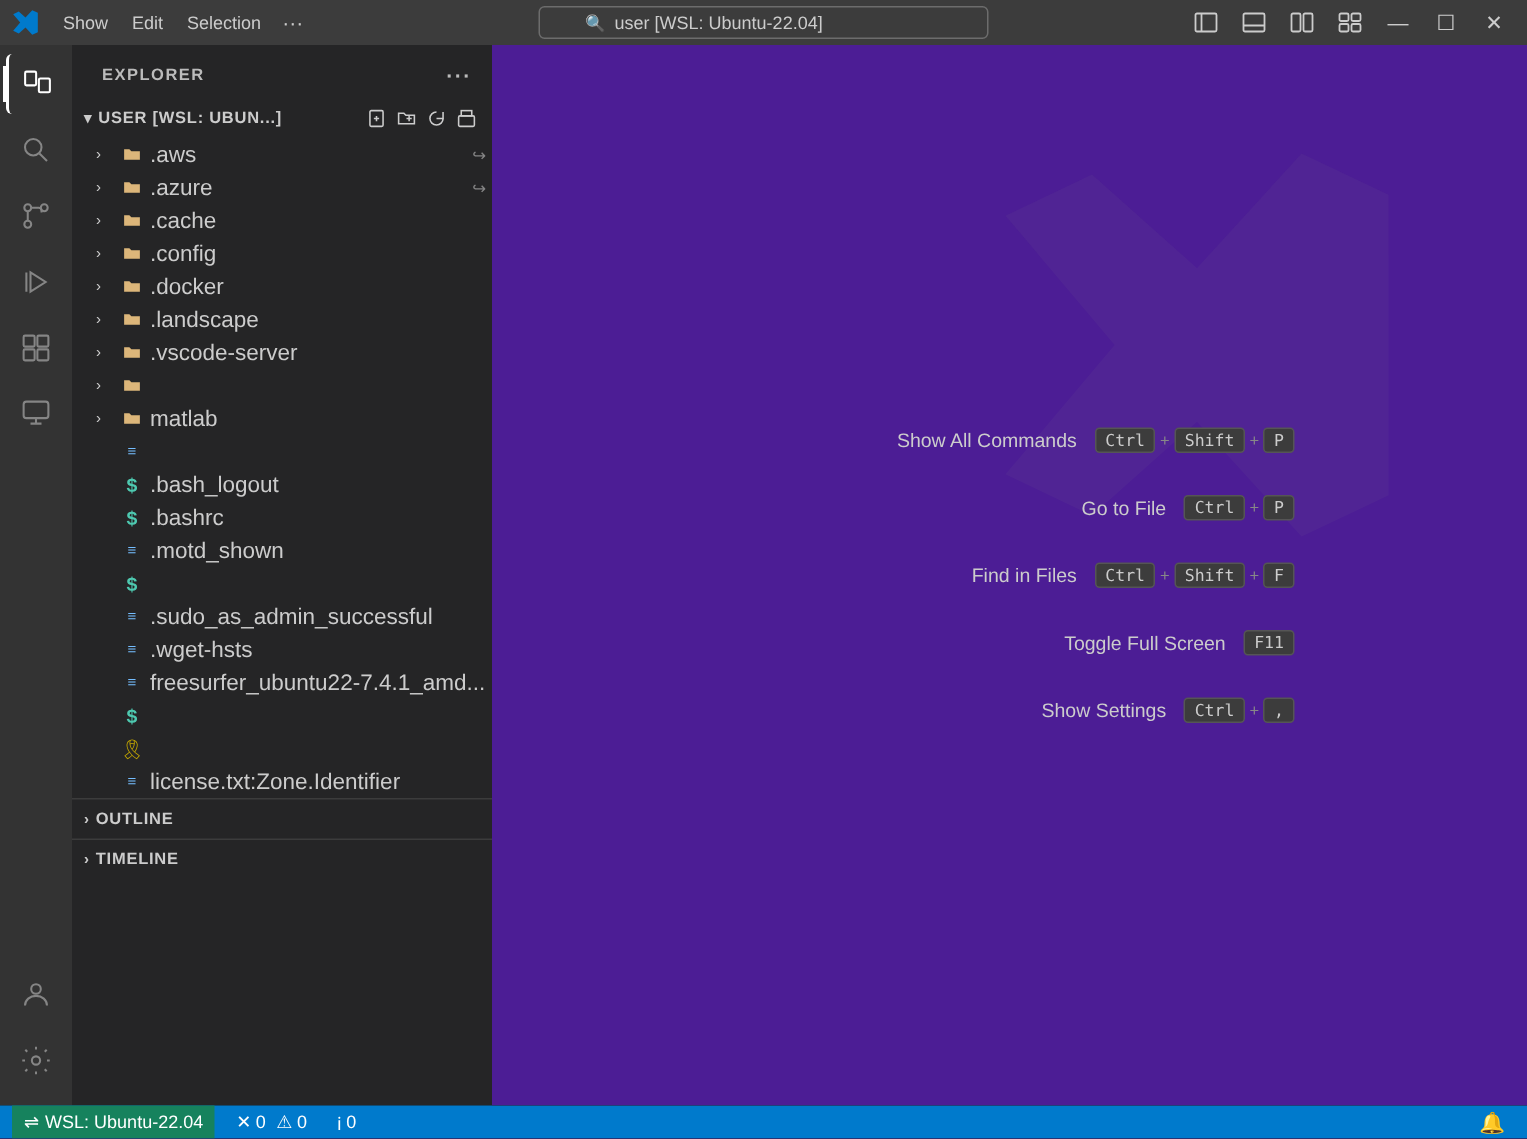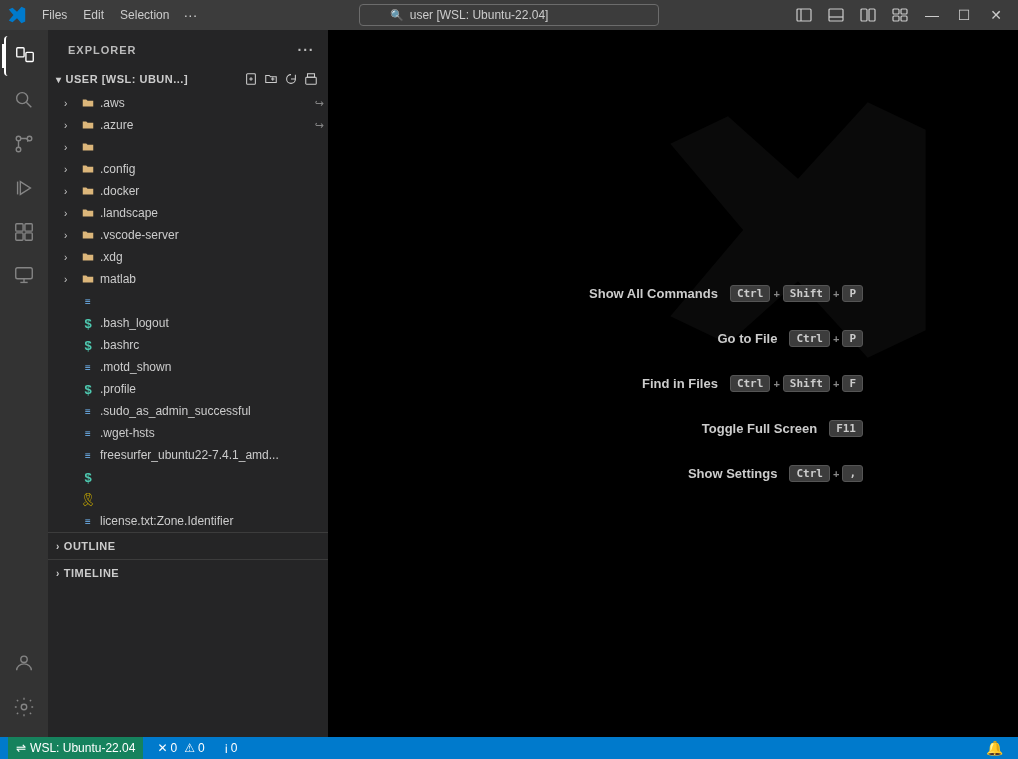--- a/index.html
+++ b/index.html
@@ -246,21 +246,21 @@
     }
     .folder-icon { color: #dcb67a; }
     .dollar-icon { color: #4ec9b0; font-weight: bold; font-size: 13px; }
     .lines-icon { color: #75beff; font-size: 10px; }
     .ribbon-icon { color: #c5a800; font-size: 13px; }
     .tree-item-label {
       flex: 1;
       white-space: nowrap;
       overflow: hidden;
       text-overflow: ellipsis;
-      font-size: 12px;
+      font-size: 15px;
     }
     .tree-item-arrow {
       color: #858585;
       font-size: 11px;
       margin-right: 4px;
     }
 
     
     .panel-section {
       border-top: 1px solid #3c3c3c;
@@ -274,26 +274,25 @@
       font-weight: 700;
       letter-spacing: 0.5px;
       color: #cccccc;
       text-transform: uppercase;
       height: 26px;
     }
 
     
     .content {
       flex: 1;
-      background: #000000;
+      background: #4c1d95;
       display: flex;
       align-items: center;
       justify-content: center;
       position: relative;
-      font-weight: bold;
     }
     .vscode-watermark {
       opacity: 0.07;
       position: absolute;
       right: 80px;
       top: 60px;
     }
     .vscode-watermark svg {
       width: 280px;
       height: 280px;
@@ -384,21 +383,21 @@
   </style>
 </head>
 <body>
 
 <div class="title-bar">
   <div class="title-bar-left">
     <svg class="vscode-logo" viewBox="0 0 100 100" xmlns="http://www.w3.org/2000/svg">
       <path d="M74.9 4.4L50 31.7 25 9.4 4.4 19.2l26 30.8-26 30.8L25 90.6l25-22.3 24.9 27.3 20.7-9.8V14.2z" fill="#007ACC"></path>
     </svg>
     <div class="menu-items">
-      <span class="menu-item">Files</span>
+      <span class="menu-item">Show</span>
       <span class="menu-item">Edit</span>
       <span class="menu-item">Selection</span>
       <span class="menu-item menu-dots">···</span>
     </div>
   </div>
   <div class="title-bar-center">
     <div class="search-bar">
       <span class="search-icon-char">🔍</span>
       <span>user [WSL: Ubuntu-22.04]</span>
     </div>
@@ -560,20 +559,21 @@
       <span class="tree-item-label">.azure</span>
       <span class="tree-item-arrow">↪</span>
     </div>
           <div class="tree-item">
       <span class="tree-chevron">›</span>
       <span class="tree-item-icon folder-icon">
         <svg width="14" height="14" viewBox="0 0 16 16" fill="#dcb67a">
                 <path d="M2 4h4l1.5 1.5H14V12H2z"></path>
               </svg>
       </span>
+      <span class="tree-item-label">.cache</span>
 
     </div>
           <div class="tree-item">
       <span class="tree-chevron">›</span>
       <span class="tree-item-icon folder-icon">
         <svg width="14" height="14" viewBox="0 0 16 16" fill="#dcb67a">
                 <path d="M2 4h4l1.5 1.5H14V12H2z"></path>
               </svg>
       </span>
       <span class="tree-item-label">.config</span>
@@ -609,21 +609,20 @@
       <span class="tree-item-label">.vscode-server</span>
 
     </div>
           <div class="tree-item">
       <span class="tree-chevron">›</span>
       <span class="tree-item-icon folder-icon">
         <svg width="14" height="14" viewBox="0 0 16 16" fill="#dcb67a">
                 <path d="M2 4h4l1.5 1.5H14V12H2z"></path>
               </svg>
       </span>
-      <span class="tree-item-label">.xdg</span>
 
     </div>
           <div class="tree-item">
       <span class="tree-chevron">›</span>
       <span class="tree-item-icon folder-icon">
         <svg width="14" height="14" viewBox="0 0 16 16" fill="#dcb67a">
                 <path d="M2 4h4l1.5 1.5H14V12H2z"></path>
               </svg>
       </span>
       <span class="tree-item-label">matlab</span>
@@ -648,21 +647,20 @@
     </div>
           <div class="tree-item">
       <span class="tree-chevron"></span>
       <span class="tree-item-icon lines-icon">≡</span>
       <span class="tree-item-label">.motd_shown</span>
 
     </div>
           <div class="tree-item">
       <span class="tree-chevron"></span>
       <span class="tree-item-icon dollar-icon">$</span>
-      <span class="tree-item-label">.profile</span>
 
     </div>
           <div class="tree-item">
       <span class="tree-chevron"></span>
       <span class="tree-item-icon lines-icon">≡</span>
       <span class="tree-item-label">.sudo_as_admin_successful</span>
 
     </div>
           <div class="tree-item">
       <span class="tree-chevron"></span>

